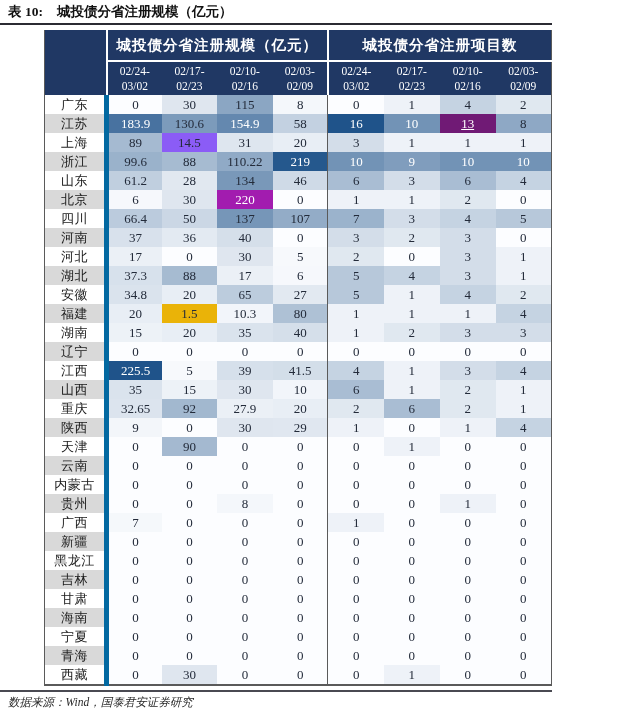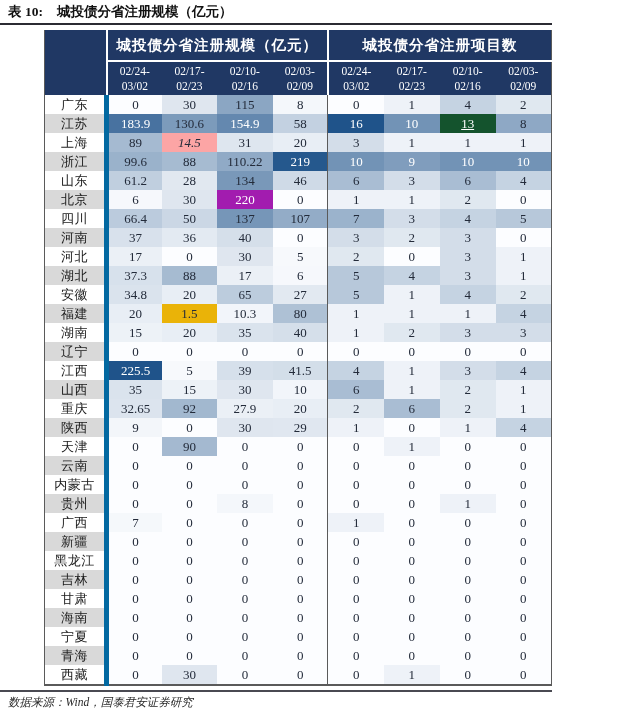--- a/index.html
+++ b/index.html
@@ -108,27 +108,27 @@
             <td class="" style="background: rgb(224, 232, 240);">2</td>
           </tr>
           <tr>
             <td class="label stripe">江苏</td>
             <td class=" wtext" style="background: rgb(72, 114, 160);">183.9</td>
             <td class="" style="background: rgb(124, 155, 187);">130.6</td>
             <td class=" wtext" style="background: rgb(100, 136, 175);">154.9</td>
             <td class="" style="background: rgb(195, 209, 225);">58</td>
             <td class="gdiv wtext" style="background: rgb(31, 83, 138);">16</td>
             <td class=" wtext" style="background: rgb(114, 147, 182);">10</td>
-            <td class=" wtext" style="background: #14532d; text-decoration: underline;">13</td>
+            <td class=" wtext" style="background: #701a75; text-decoration: underline;">13</td>
             <td class="" style="background: rgb(142, 168, 197);">8</td>
           </tr>
           <tr>
             <td class="label">上海</td>
             <td class="" style="background: rgb(165, 186, 209);">89</td>
-            <td class="" style="background: #fca5a5; font-style: italic;">14.5</td>
+            <td class="" style="background: #8b5cf6;">14.5</td>
             <td class="" style="background: rgb(222, 230, 239);">31</td>
             <td class="" style="background: rgb(232, 238, 245);">20</td>
             <td class="gdiv" style="background: rgb(211, 221, 233);">3</td>
             <td class="" style="background: rgb(238, 242, 248);">1</td>
             <td class="" style="background: rgb(238, 242, 248);">1</td>
             <td class="" style="background: rgb(238, 242, 248);">1</td>
           </tr>
           <tr>
             <td class="label stripe">浙江</td>
             <td class="" style="background: rgb(154, 178, 203);">99.6</td>

